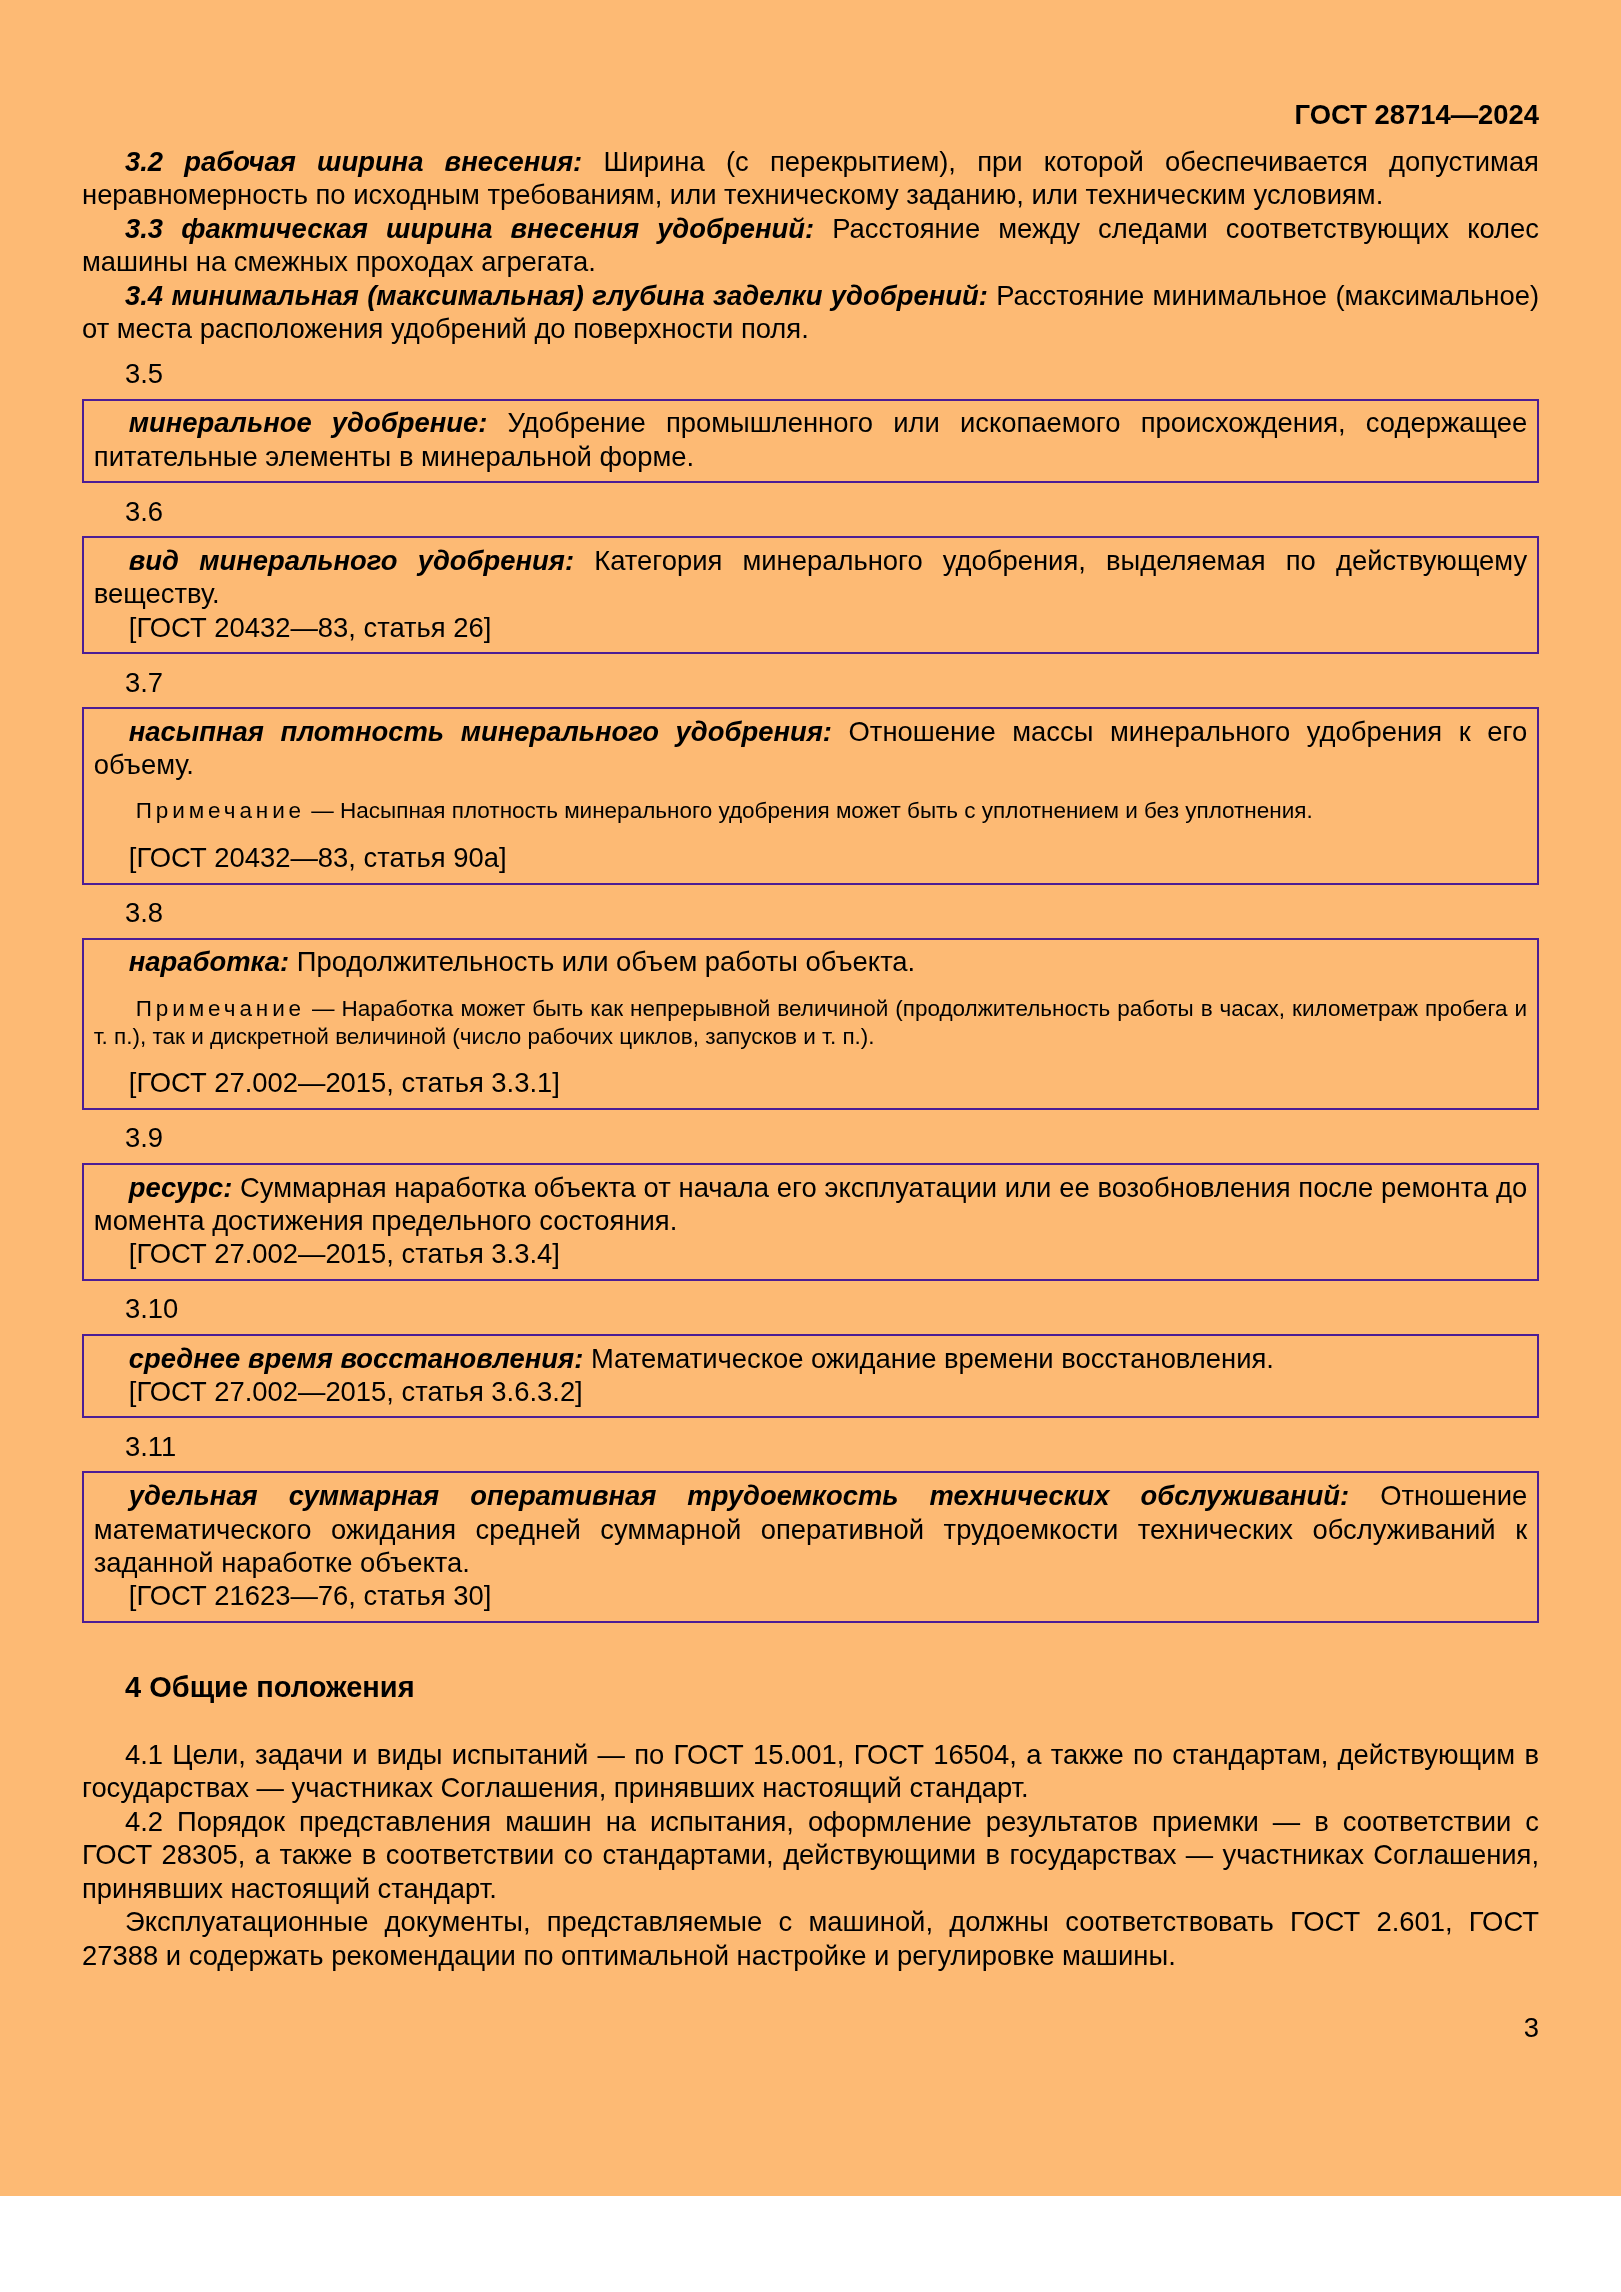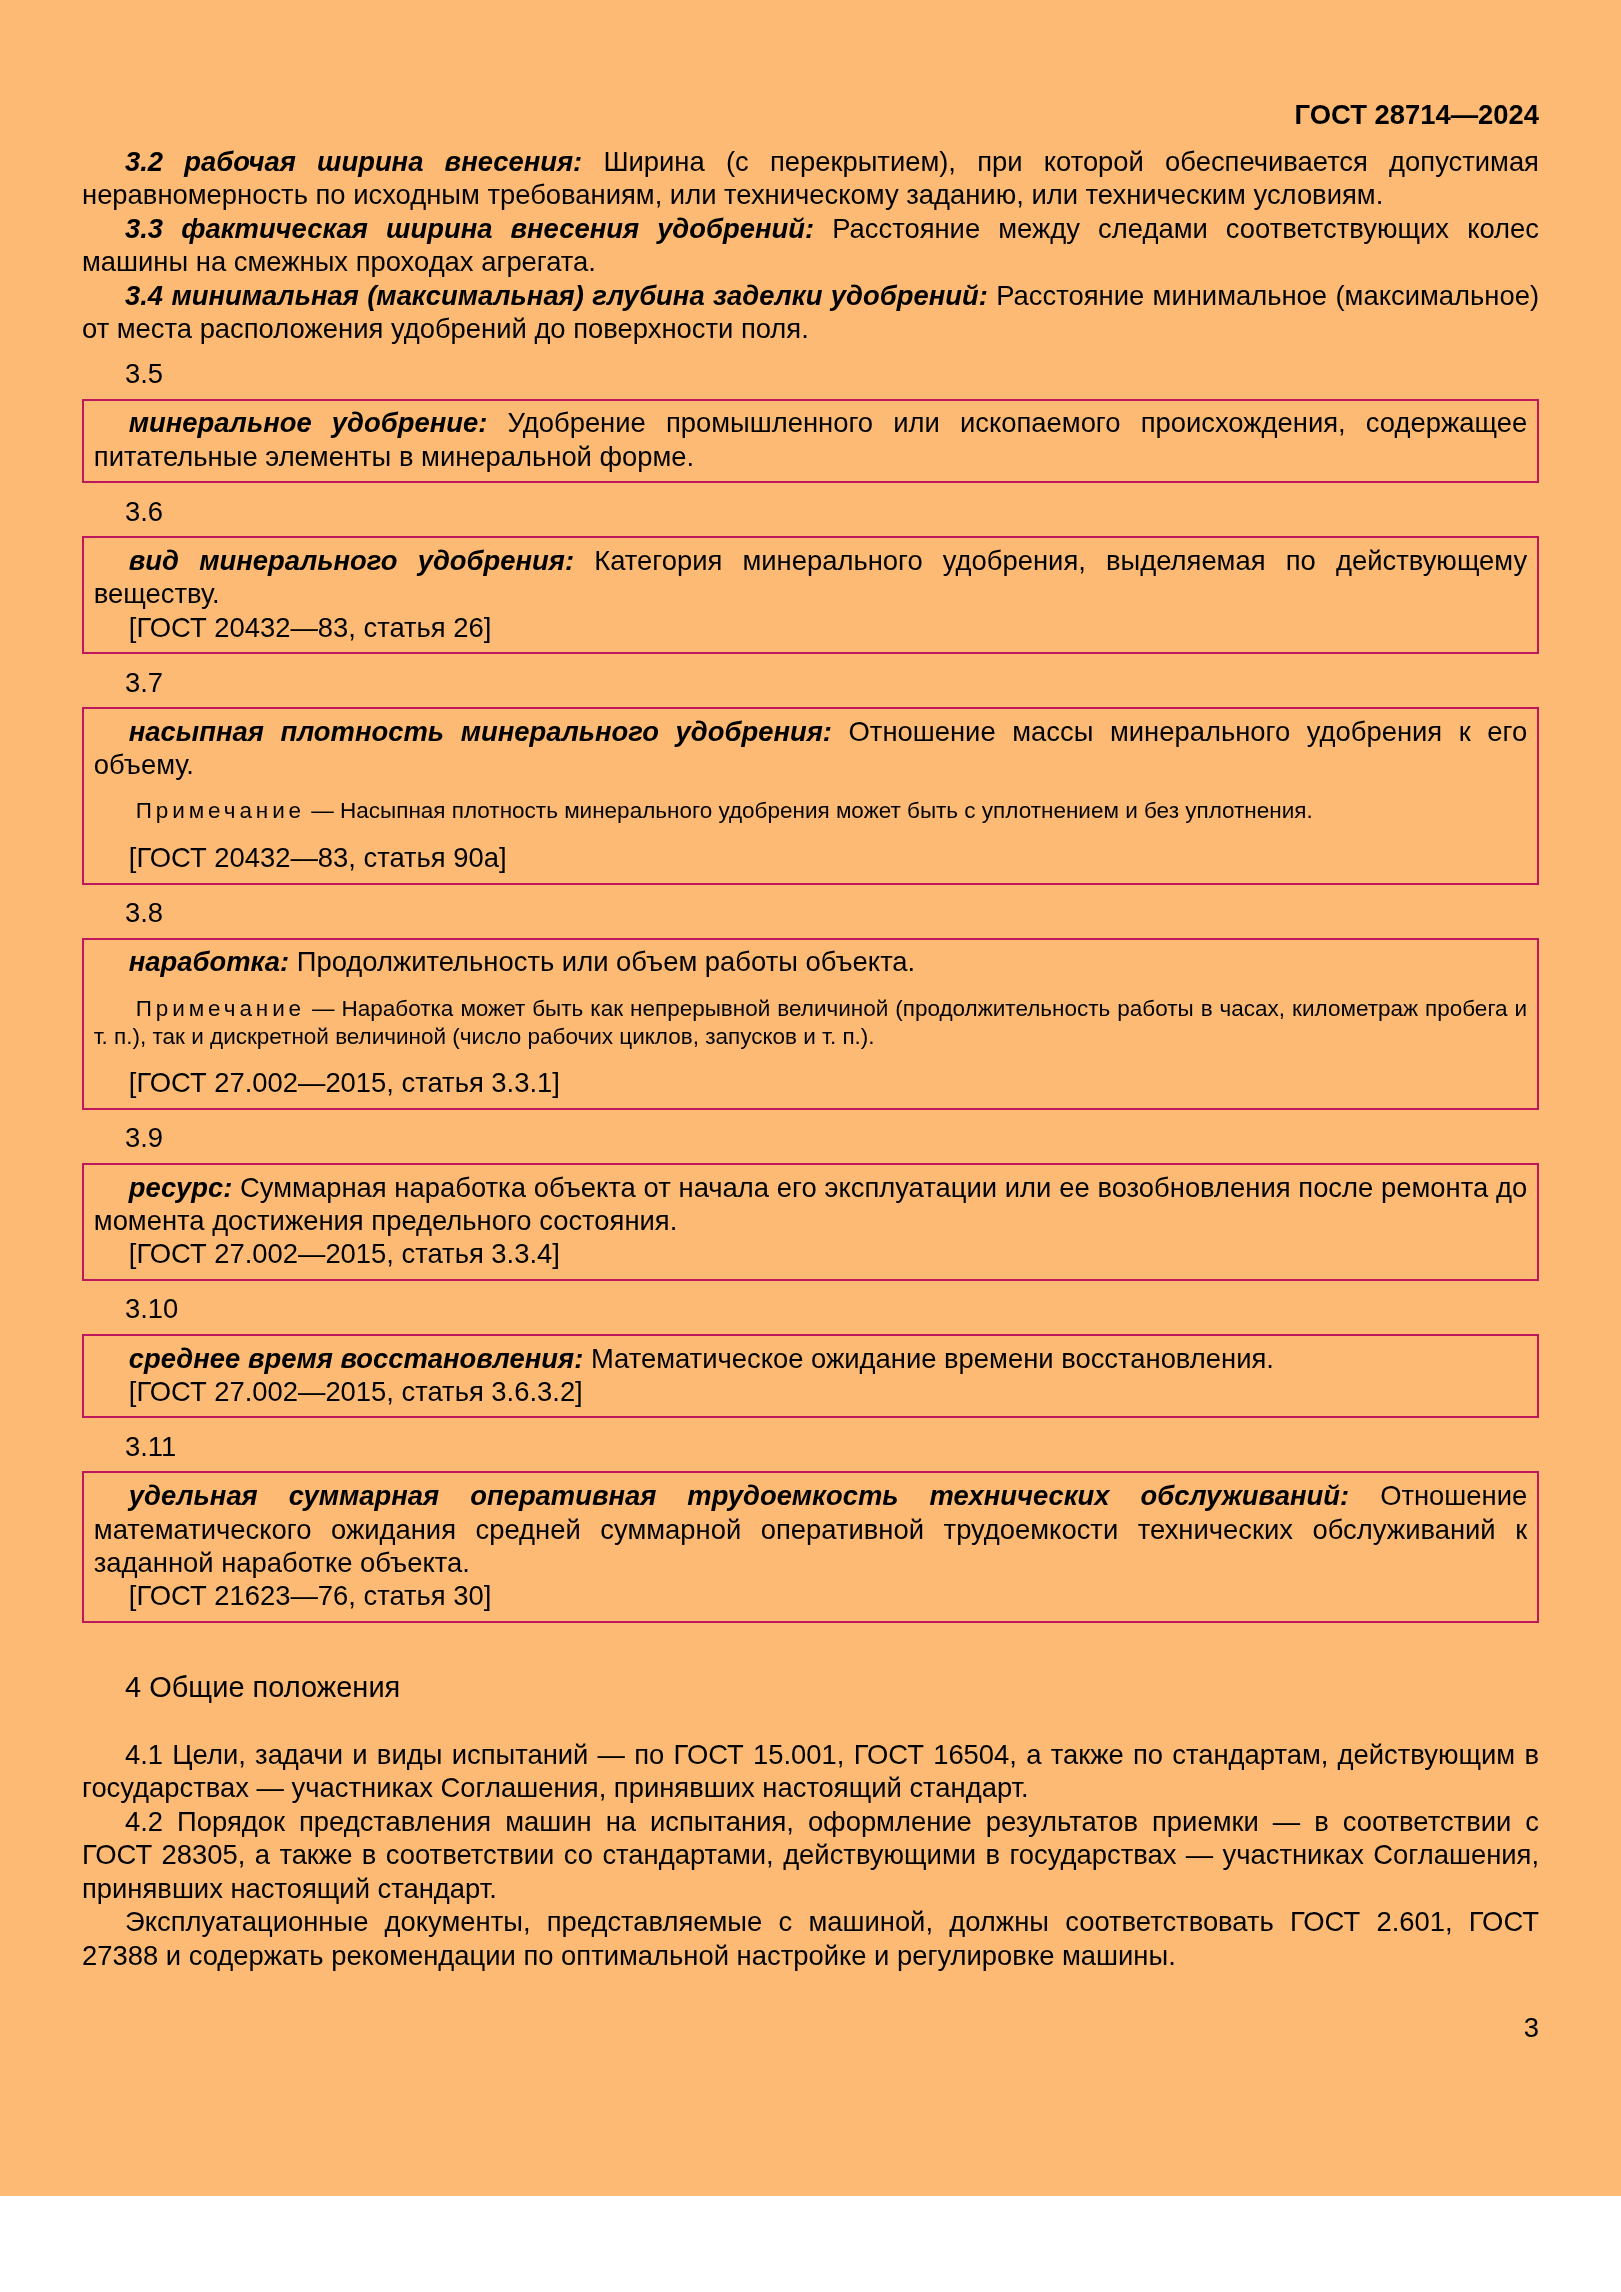--- a/index.html
+++ b/index.html
@@ -31,35 +31,35 @@
   .para {
     text-align: justify;
     text-indent: 43px;
   }
   .lead { font-weight: bold; font-style: italic; }
   .box-label {
     text-indent: 43px;
     margin: 11.8px 0 7.8px 0;
   }
   .defbox {
-    border: 2px solid #be185d;
+    border: 2px solid #4c1d95;
     padding: 5.9px 9.8px 7.8px 9.8px;
   }
   .defbox .para { text-indent: 35px; }
   .note {
     font-size: 22.5px;
     line-height: 1.25;
     text-align: justify;
     text-indent: 35px;
     margin: 15.7px 0;
   }
   .note-label { letter-spacing: 3.9px; margin-left: 7px; }
   .section-heading {
     font-size: 29px;
-    font-weight: normal;
+    font-weight: bold;
     text-indent: 43px;
     margin: 47px 0 33px 0;
   }
   .page-number {
     text-align: right;
     margin-top: 39px;
   }
 </style>
 </head>
 <body>

